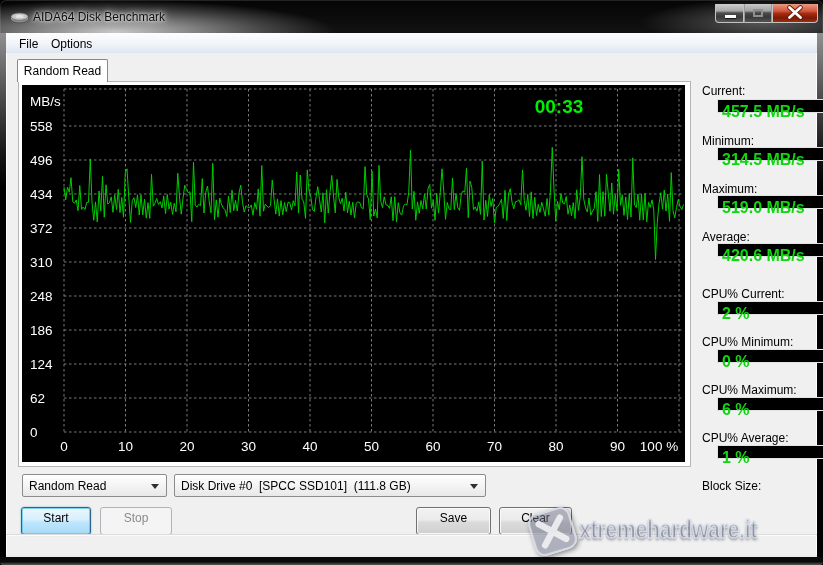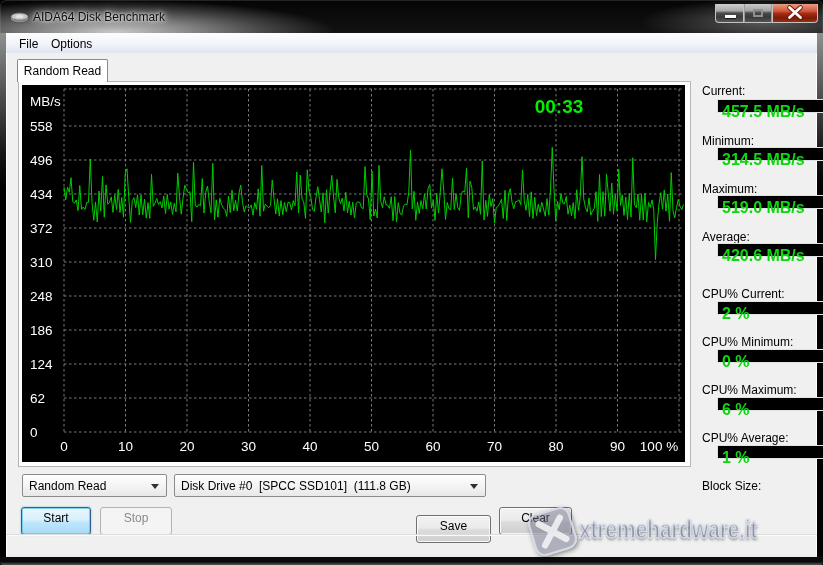--- a/index.html
+++ b/index.html
@@ -70,21 +70,21 @@
 
 
 .btn { top:507px; height:28px; border:1px solid #707070; border-radius:3px;
   background:linear-gradient(to bottom,#f2f2f2,#ebebeb 45%,#dbdbdb 55%,#cfcfcf);
   box-shadow:inset 0 0 0 1px rgba(252,252,252,0.9);
   font-size:12px; color:#000; text-align:center; padding-top:3px; }
 #bstart { left:21px; width:70px; border-color:#2c628b;
   background:linear-gradient(to bottom,#eaf6fd,#d9f0fc 45%,#bee6fd 55%,#a7d9f5);
   box-shadow:inset 0 0 0 1px rgba(102,199,232,0.8), 0 0 2px rgba(60,160,210,0.7); }
 #bstop { left:100px; width:72px; border-color:#b0b4b8; background:#f4f4f4; box-shadow:none; color:#8a8a8a; }
-#bsave { left:416px; width:75px;margin-top:8px; }
+#bsave { left:416px; width:75px; }
 #bclear { left:499px; width:73px; }
 
 
 #sep { left:6px; top:534px; width:811px; height:1px; background:#dcdcdc; box-shadow:0 1px 0 #fbfbfb; }
 
 
 #wmlogo { left:531px; top:510px; width:43px; height:43px; transform:rotate(-17deg);
   border-radius:10px; background:rgba(108,114,134,0.5); border:2px solid rgba(224,228,238,0.8);
   box-shadow:1px 2px 5px rgba(0,0,0,0.45); }
 #wmtext { left:579px; top:515px; font-size:25px; font-weight:bold; letter-spacing:-0.5px;

